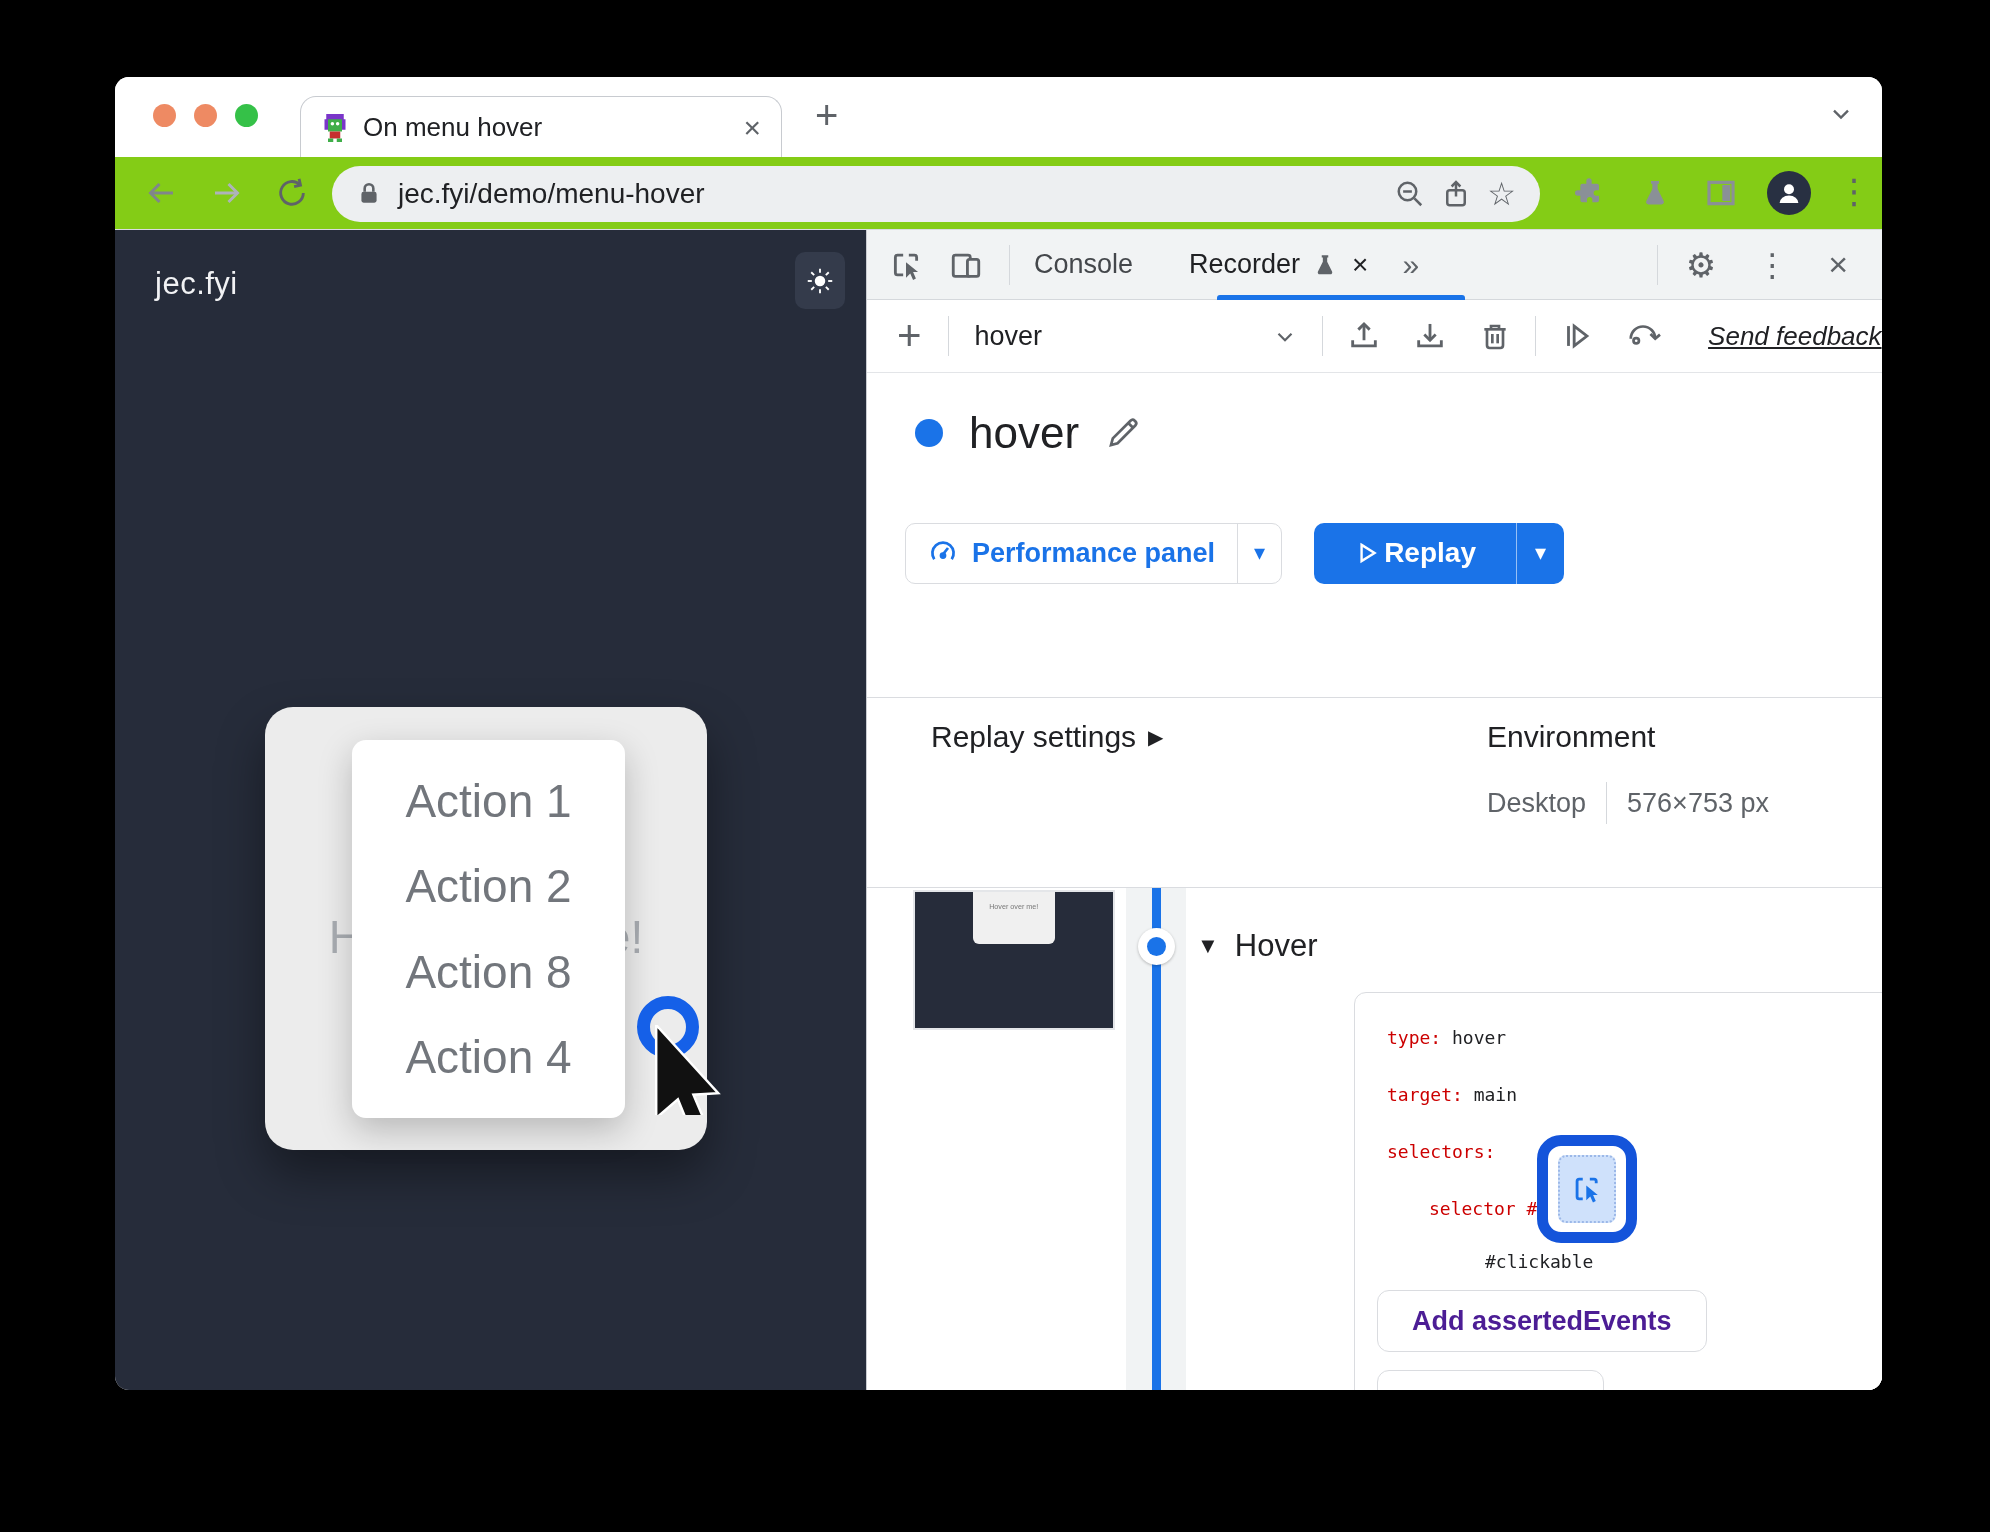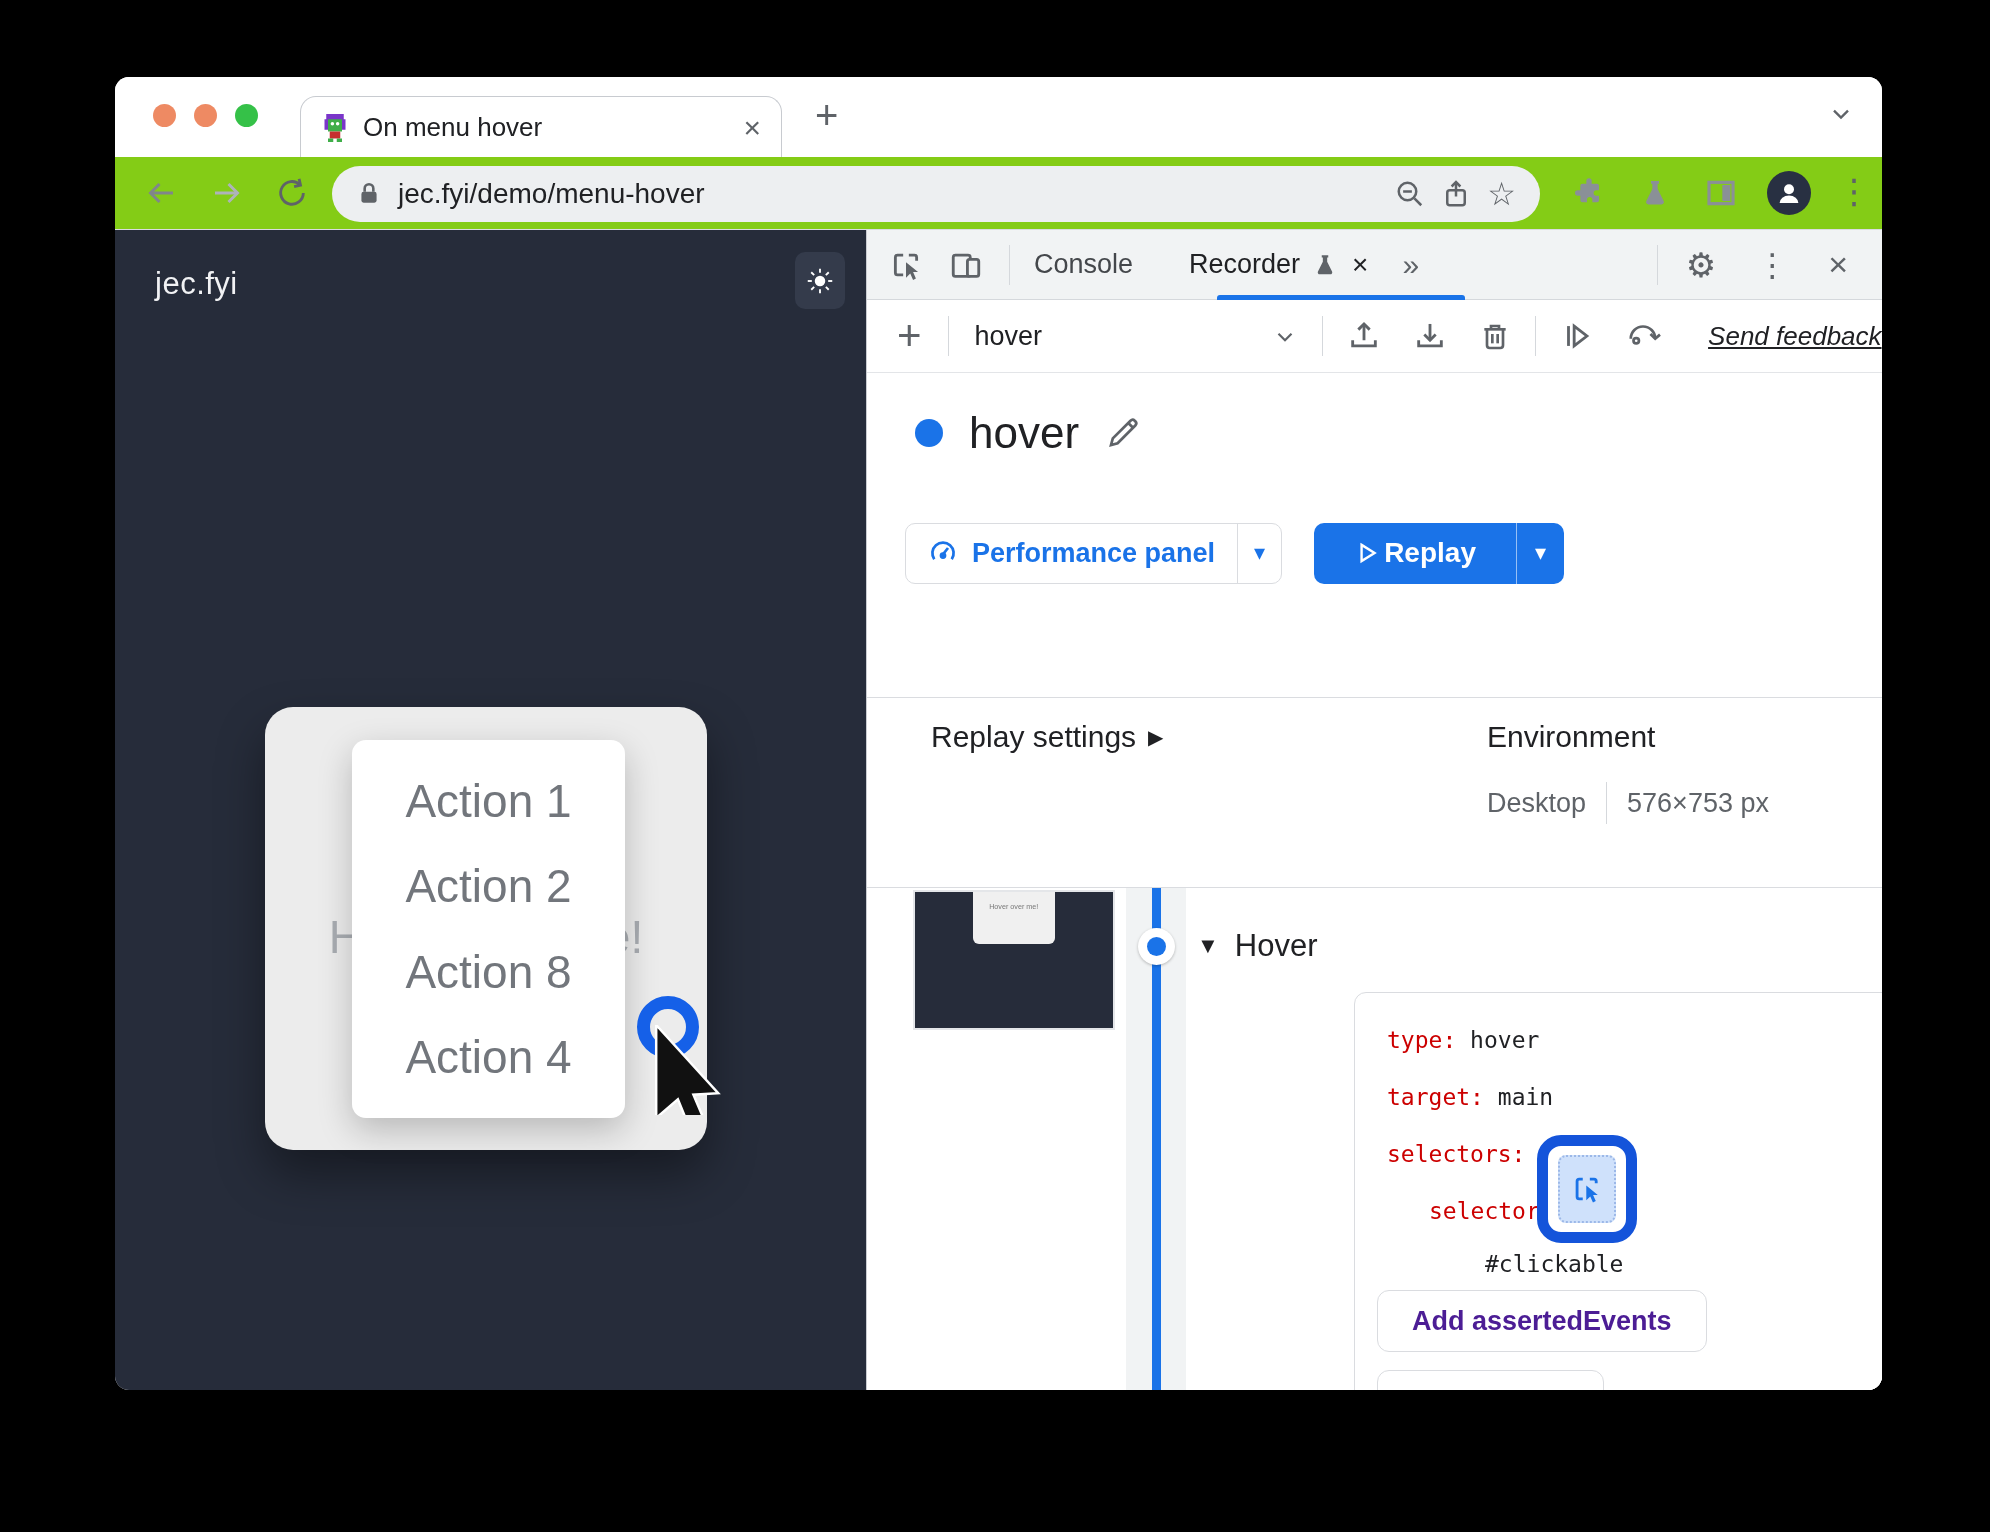--- a/index.html
+++ b/index.html
@@ -72,21 +72,21 @@
   #thumb-card { position:absolute; left:58px; top:0; width:82px; height:52px; background:#f0f0f0; border-radius:0 0 6px 6px; display:flex; align-items:flex-start; justify-content:center; padding-top:10px; }
   #thumb-card span { font-size:9px; color:#777; white-space:nowrap; transform:scale(.8); }
   #timeline-track { left:259px; top:0; width:60px; height:502px; background:#f1f3f4; }
   #timeline-line { left:285px; top:0; width:9px; height:502px; background:#1a73e8; }
   #timeline-dot { left:271px; top:40px; width:37px; height:37px; background:#fff; border-radius:50%; box-shadow:0 1px 3px rgba(0,0,0,.25); display:flex; align-items:center; justify-content:center; }
   #timeline-dot i { width:19px; height:19px; background:#1a73e8; border-radius:50%; }
   #step-head { left:330px; top:40px; width:650px; display:flex; align-items:center; gap:16px; }
   #step-head .t { font-size:31px; color:#202124; }
 
   #codebox { left:487px; top:104px; width:597px; height:448px; border:1.5px solid #dadce0; border-radius:12px; background:#fff; }
-  .codeline { position:absolute; left:32px; font-family:"DejaVu Sans Mono", monospace; font-size:23px; white-space:pre; }
+  .codeline { position:absolute; left:32px; font-family:"DejaVu Sans Mono", monospace; font-size:18px; white-space:pre; }
   .ck { color:#cc0000; }
   .cv { color:#202124; }
   #sel-ring { left:182px; top:142px; width:100px; height:108px; background:#fff; border:11px solid #1454da; border-radius:24px; display:flex; align-items:center; justify-content:center; z-index:5; }
   #sel-ring .inner { width:58px; height:68px; background:#cfe1fb; border:2px dotted #9cb8e8; border-radius:8px; display:flex; align-items:center; justify-content:center; }
   .stepbtn { position:absolute; left:22px; height:62px; border:1.5px solid #dadce0; border-radius:12px; background:#fff; display:flex; align-items:center; justify-content:center; font-size:27px; font-weight:bold; color:#4c1d95; padding:0 34px; }
 
   .iconbtn { display:flex; align-items:center; justify-content:center; }
   svg { display:block; }
 </style>
 </head>

